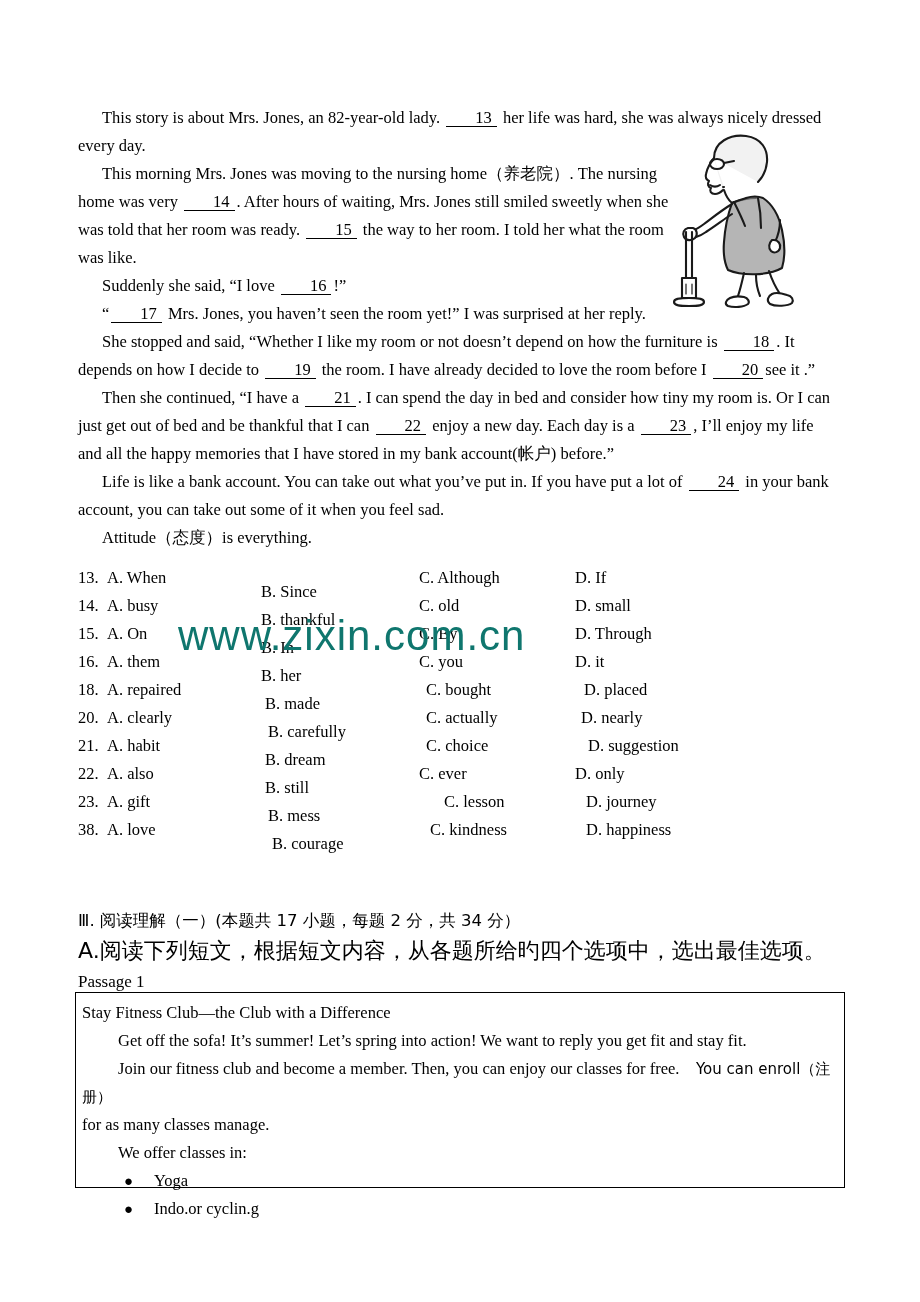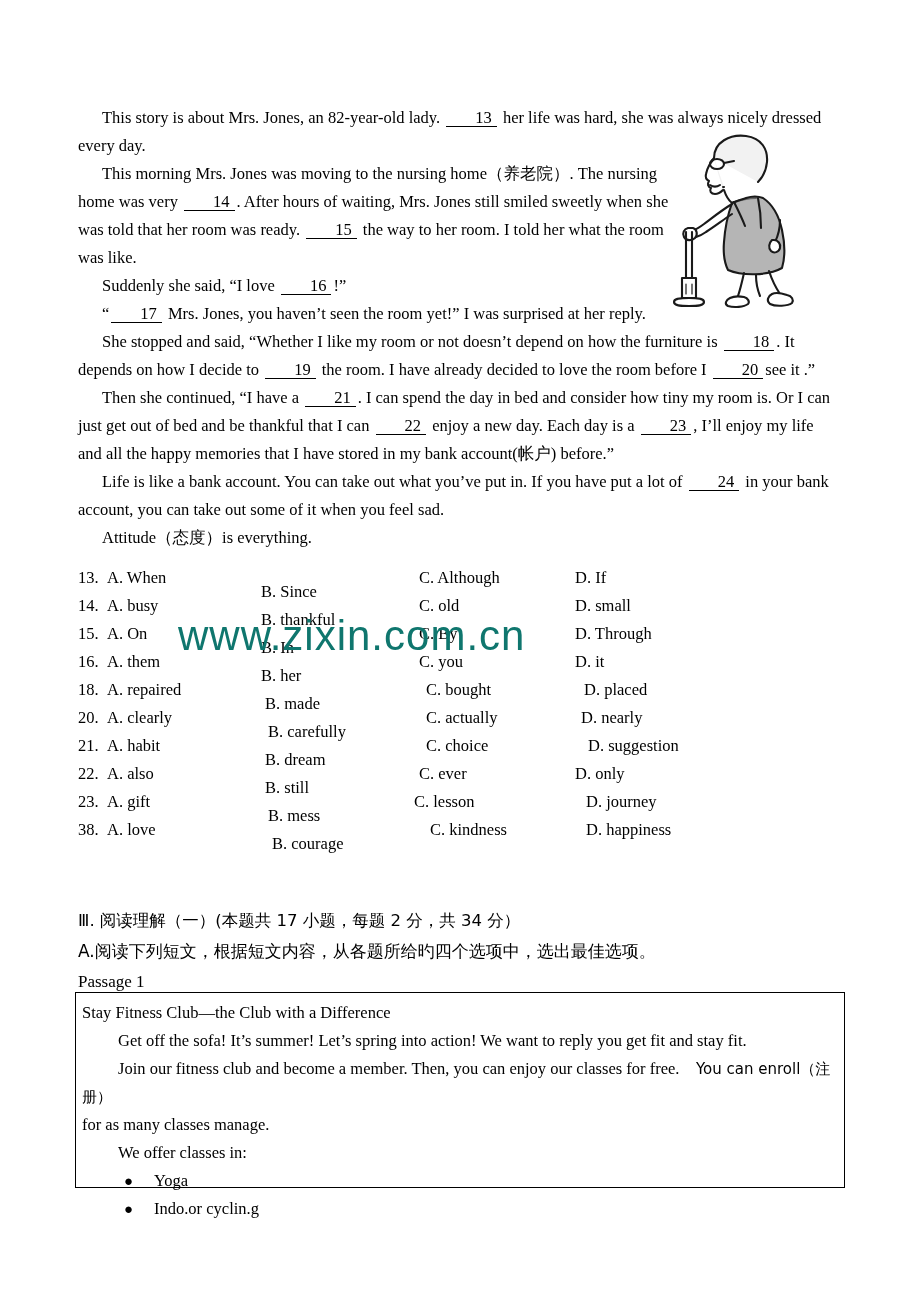--- a/index.html
+++ b/index.html
@@ -109,21 +109,21 @@
     top: 906px;
     font-size: 16.5px;
     line-height: 30px;
     white-space: nowrap;
     z-index: 2;
   }
   .sec-sub {
     position: absolute;
     left: 78px;
     top: 936px;
-    font-size: 17px;
+    font-size: 22px;
     line-height: 30px;
     white-space: nowrap;
     z-index: 2;
   }
   .passage-label {
     position: absolute;
     left: 78px;
     top: 968px;
     font-size: 17px;
     line-height: 28px;
@@ -322,21 +322,21 @@
       <span class="opt-a" style="left:29px">A. also</span>
       <span class="opt-b" style="left:187px">B. still</span>
       <span class="opt-c" style="left:341px">C. ever</span>
       <span class="opt-d" style="left:497px">D. only</span>
     </div>
 
     <div class="opt-row">
       <span class="opt-num">23.</span>
       <span class="opt-a" style="left:29px">A. gift</span>
       <span class="opt-b" style="left:190px">B. mess</span>
-      <span class="opt-c" style="left:336px">C. lesson</span>
+      <span class="opt-c" style="left:366px">C. lesson</span>
       <span class="opt-d" style="left:508px">D. journey</span>
     </div>
 
     <div class="opt-row">
       <span class="opt-num">38.</span>
       <span class="opt-a" style="left:29px">A. love</span>
       <span class="opt-b" style="left:194px">B. courage</span>
       <span class="opt-c" style="left:352px">C. kindness</span>
       <span class="opt-d" style="left:508px">D. happiness</span>
     </div>

